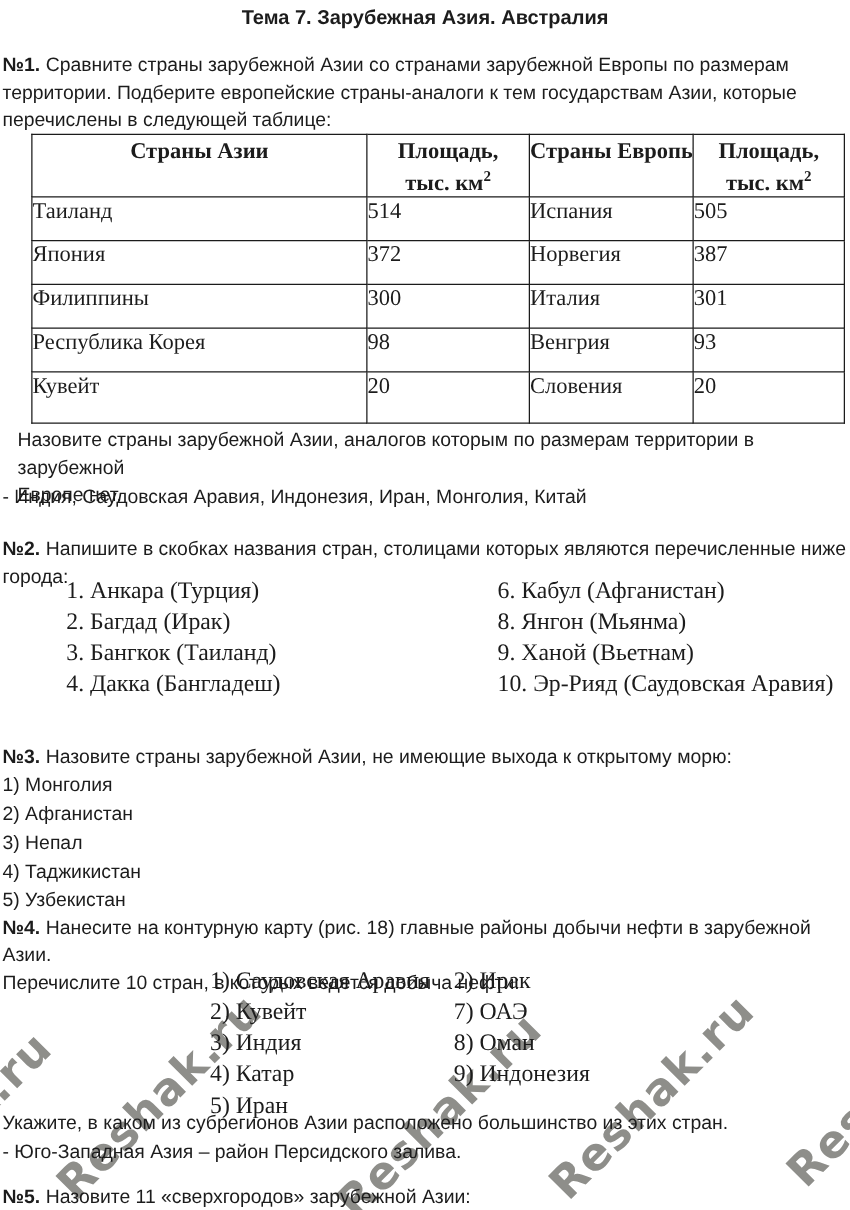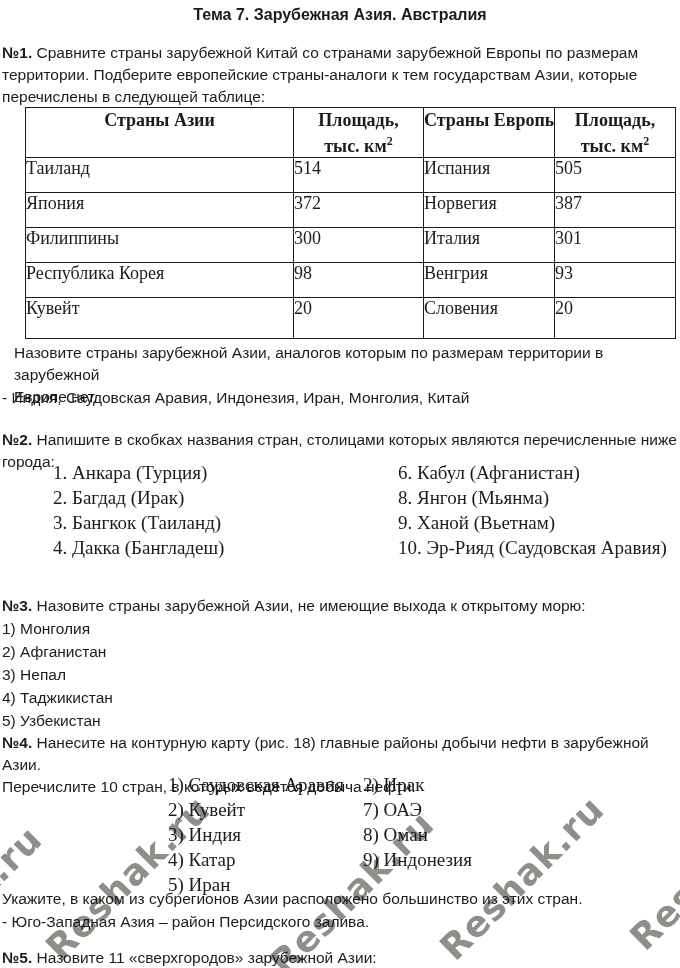--- a/index.html
+++ b/index.html
@@ -32,21 +32,21 @@
   <div class="wm" style="left:128px;top:878px;">Reshak.ru</div>
   <div class="wm" style="left:352px;top:893px;">Reshak.ru</div>
   <div class="wm" style="left:522px;top:878px;">Reshak.ru</div>
   <div class="wm" style="left:712px;top:868px;">Reshak.ru</div>
 
   <div class="content">
 
     <div class="abs title" style="left:0;top:6px;">Тема 7. Зарубежная Азия. Австралия</div>
 
     <div class="abs sans" style="left:2px;top:42px;width:676px;">
-      <div><span class="num">№1.</span> <span>Сравните страны зарубежной Китай со странами зарубежной Европы по размерам</span></div>
+      <div><span class="num">№1.</span> <span>Сравните страны зарубежной Азии со странами зарубежной Европы по размерам</span></div>
       <div>территории. Подберите европейские страны-аналоги к тем государствам Азии, которые</div>
       <div>перечислены в следующей таблице:</div>
     </div>
 
     <table class="tbl abs" style="left:25px;top:107px;width:650px;">
       <colgroup>
           <col style="width:268px">
           <col style="width:130px">
           <col style="width:131px">
           <col style="width:121px">

